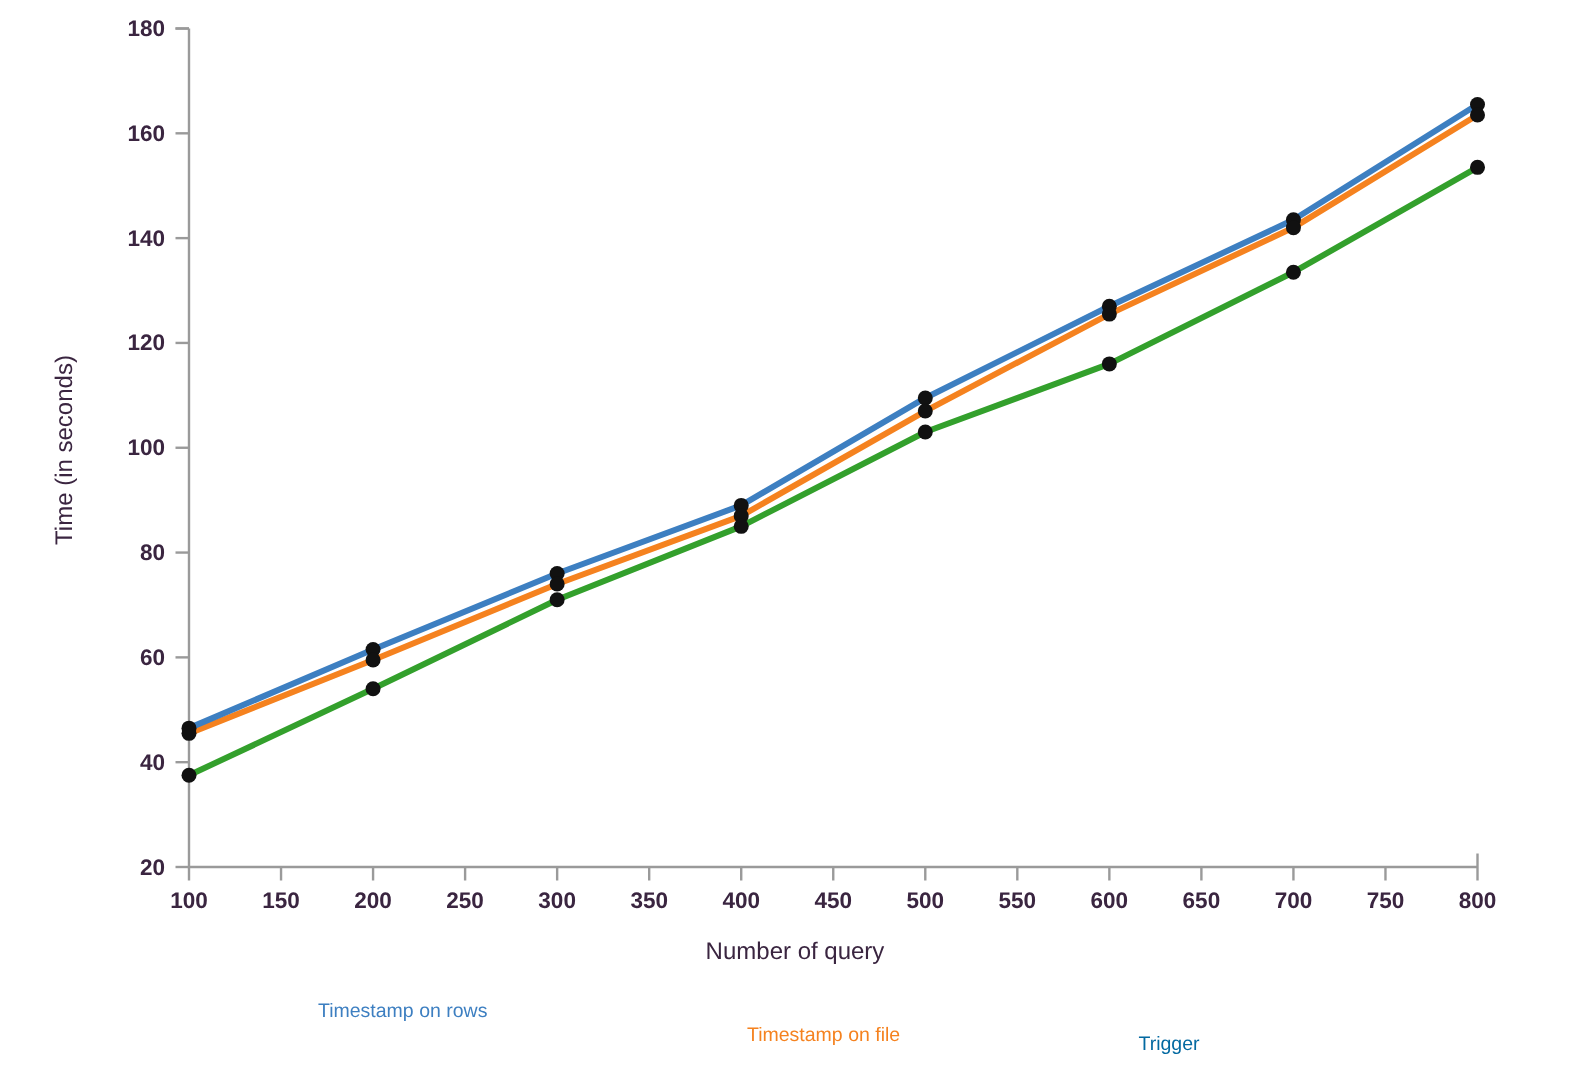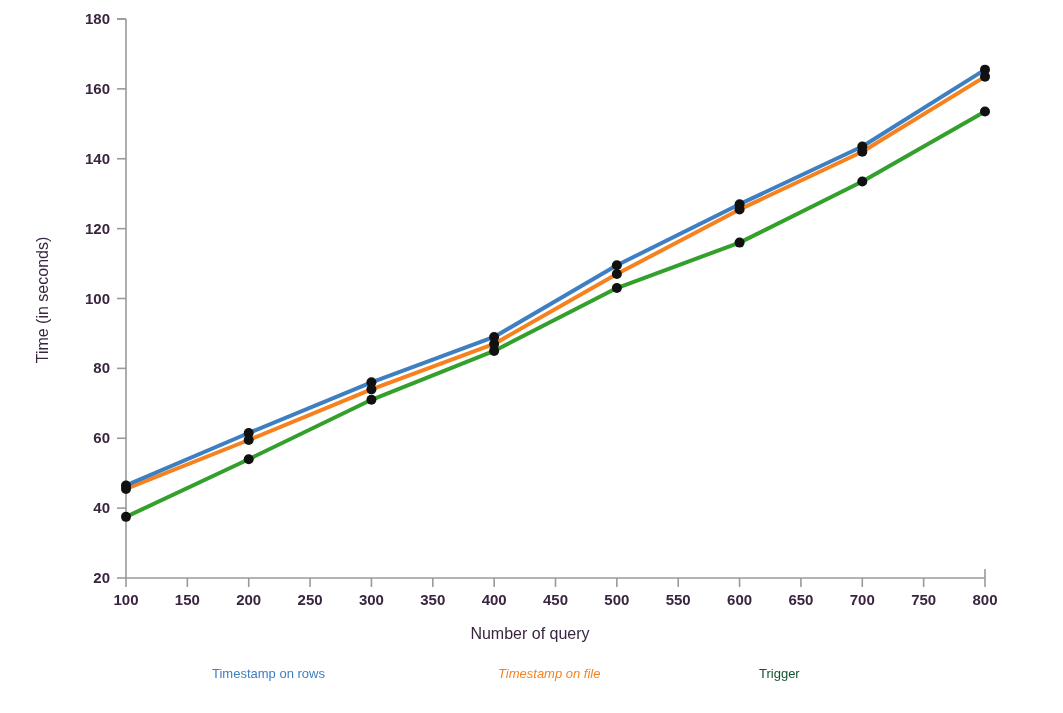--- a/index.html
+++ b/index.html
@@ -75,21 +75,21 @@
     width: 1063px;
     height: 34px;
   }
   .legend-item {
     position: absolute;
     font-family: "Liberation Sans", sans-serif;
     font-size: 13px;
     white-space: nowrap;
   }
   #legend-0 { left: 212px; top: 0; }
-  #legend-1 { left: 498px; top: 0; font-style: italic; }
+  #legend-1 { left: 498px; top: 16px; }
   #legend-2 { left: 759px; top: 0; }
 
   .watermark {
     position: absolute;
     left: 795px;
     top: 681px;
     font-family: "Liberation Sans", sans-serif;
     font-size: 19px;
     color: #c9c9c9;
     white-space: nowrap;
@@ -192,17 +192,17 @@
         <circle cx="985.00" cy="111.58" r="5" class="marker"></circle>
       </g>
 
     <text id="x-axis-title" class="axis-title" x="530" y="639" fill="#3a2540">Number of query</text>
     <text id="y-axis-title" class="axis-title" x="0" y="0" transform="translate(48,300) rotate(-90)" fill="#3a2540">Time (in seconds)</text>
   </svg>
 
   <div class="legend">
     <div class="legend-item" id="legend-0" style="color: rgb(61, 127, 193);">Timestamp on rows</div>
     <div class="legend-item" id="legend-1" style="color: rgb(245, 130, 31);">Timestamp on file</div>
-    <div class="legend-item" id="legend-2" style="color: #14532d;">Trigger</div>
+    <div class="legend-item" id="legend-2" style="color: #0369a1; margin-top: 22px;">Trigger</div>
   </div>
 
 
 </div>
 
 </body></html>

